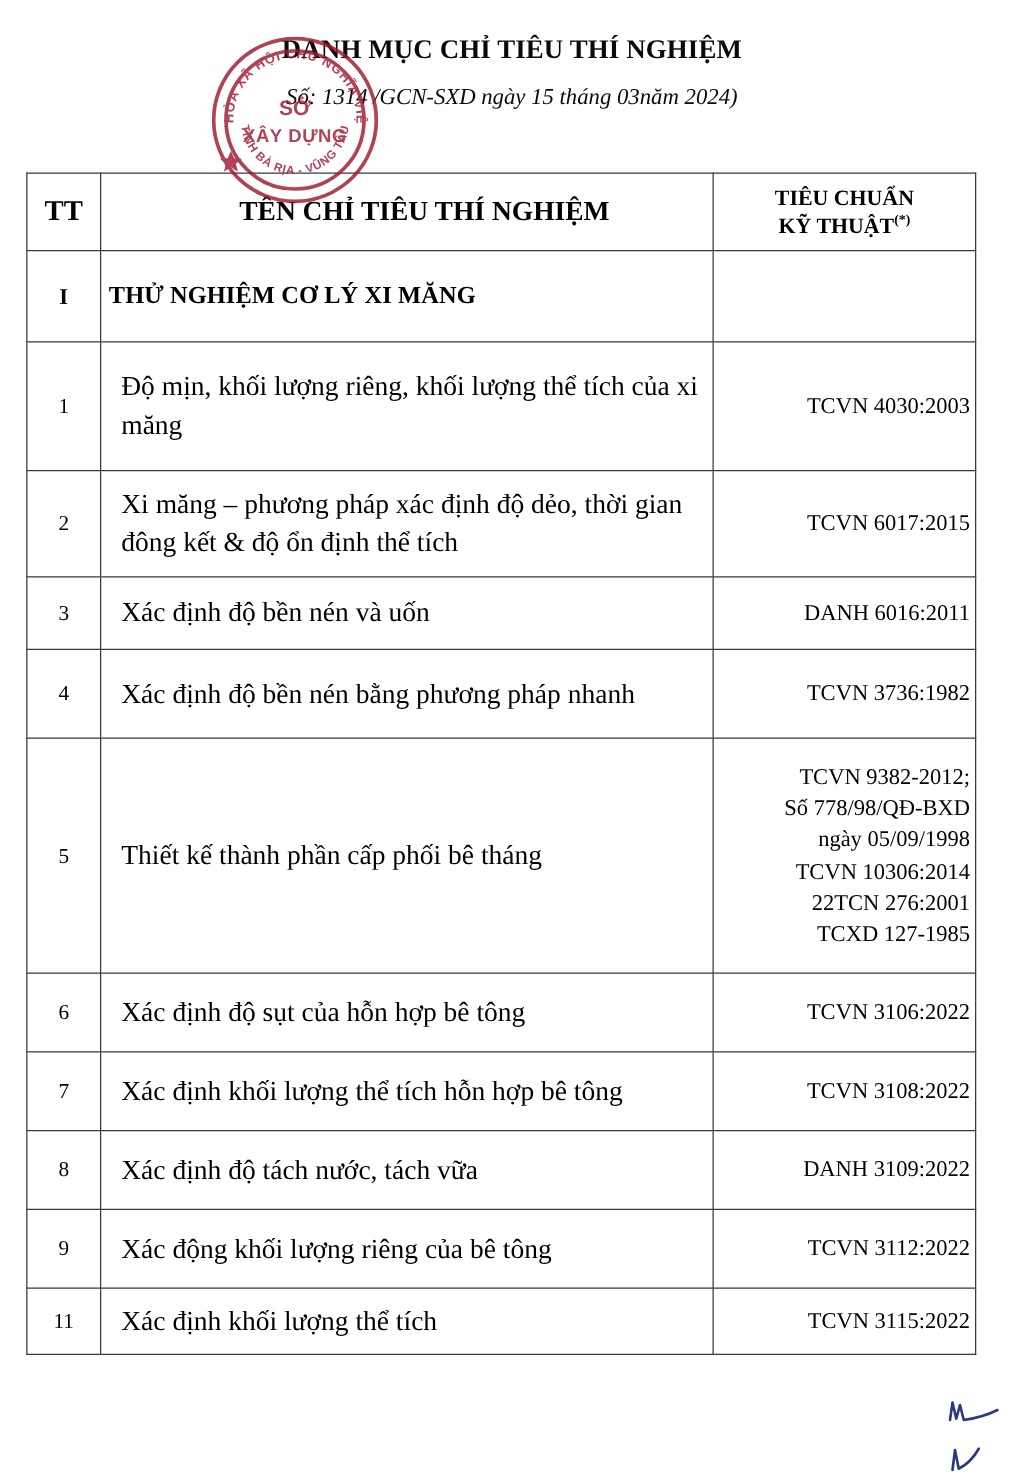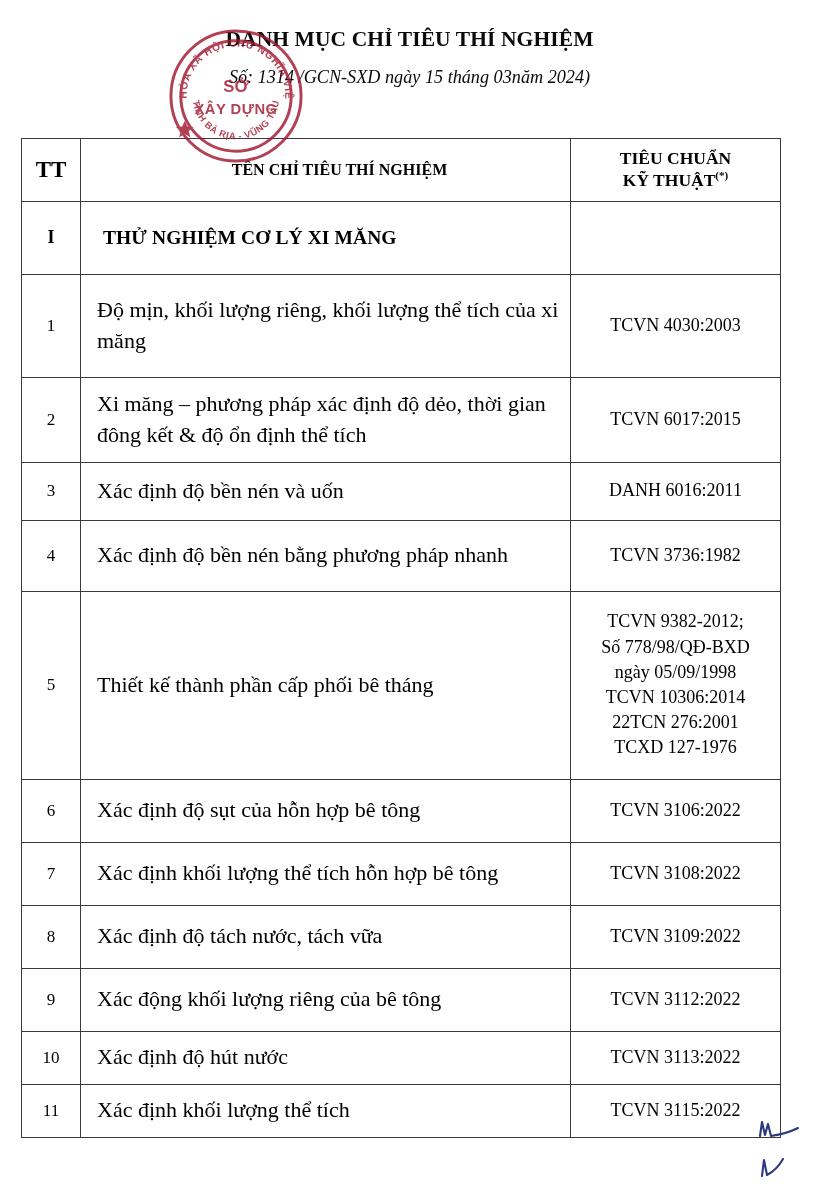--- a/index.html
+++ b/index.html
@@ -95,57 +95,57 @@
   thead th {
     font-weight: bold;
     text-align: center;
     font-size: 17px;
     line-height: 1.22;
     padding: 9px 4px;
     height: 62px;
     box-sizing: border-box;
   }
   thead th.th-tt   { font-size: 23px; }
-  thead th.th-name { font-size: 16px; padding-left: 32px; }
+  thead th.th-name { font-size: 22px; padding-left: 32px; }
   thead th.th-std  { font-size: 17.5px; }
   .sup-star { font-size: 11px; vertical-align: super; }
 
   
   tr.section td {
     height: 62px;
     font-weight: bold;
   }
   td.sec-num {
     text-align: center;
     font-size: 18px;
   }
   td.sec-title {
     font-size: 19.5px;
-    padding-left: 22px;
+    padding-left: 6px;
     letter-spacing: 0.1px;
   }
 
   
   td.num {
     text-align: center;
     font-size: 17px;
     padding: 2px;
   }
   td.name {
     font-size: 22px;
     line-height: 1.40;
     padding: 6px 10px 6px 16px;
   }
   td.std {
     text-align: center;
     font-size: 18px;
     line-height: 1.40;
     padding: 5px 4px;
   }
-  td.std .std-line { display: block; white-space: nowrap; }
+  td.std .std-line { display: block; white-space: nowrap; text-align: right; }
 
   
   tr.r-h90 td  { height: 90px; }
   tr.r-h72 td  { height: 72px; }
   tr.r-h45 td  { height: 45px; }
   tr.r-h58 td  { height: 58px; }
   tr.r-h175 td { height: 175px; }
   tr.r-h50 td  { height: 50px; }
   tr.r-h40 td  { height: 40px; }
 
@@ -251,56 +251,49 @@
           </tr>
           <tr class="r-h175">
             <td class="num">5</td>
             <td class="name">Thiết kế thành phần cấp phối bê tháng</td>
             <td class="std">
               <span class="std-line">TCVN 9382-2012;</span>
               <span class="std-line">Số 778/98/QĐ-BXD</span>
               <span class="std-line">ngày 05/09/1998</span>
               <span class="std-line">TCVN 10306:2014</span>
               <span class="std-line">22TCN 276:2001</span>
-              <span class="std-line">TCXD 127-1976</span>
+              <span class="std-line">TCXD 127-1985</span>
             </td>
           </tr>
           <tr class="r-h50">
             <td class="num">6</td>
             <td class="name">Xác định độ sụt của hỗn hợp bê tông</td>
             <td class="std">
               <span class="std-line">TCVN 3106:2022</span>
             </td>
           </tr>
           <tr class="r-h50">
             <td class="num">7</td>
             <td class="name">Xác định khối lượng thể tích hỗn hợp bê tông</td>
             <td class="std">
               <span class="std-line">TCVN 3108:2022</span>
             </td>
           </tr>
           <tr class="r-h50">
             <td class="num">8</td>
             <td class="name">Xác định độ tách nước, tách vữa</td>
             <td class="std">
-              <span class="std-line">TCVN 3109:2022</span>
+              <span class="std-line">DANH 3109:2022</span>
             </td>
           </tr>
           <tr class="r-h50">
             <td class="num">9</td>
             <td class="name">Xác động khối lượng riêng của bê tông</td>
             <td class="std">
               <span class="std-line">TCVN 3112:2022</span>
-            </td>
-          </tr>
-          <tr class="r-h40">
-            <td class="num">10</td>
-            <td class="name">Xác định độ hút nước</td>
-            <td class="std">
-              <span class="std-line">TCVN 3113:2022</span>
             </td>
           </tr>
           <tr class="r-h40">
             <td class="num">11</td>
             <td class="name">Xác định khối lượng thể tích</td>
             <td class="std">
               <span class="std-line">TCVN 3115:2022</span>
             </td>
           </tr>
         </tbody>

